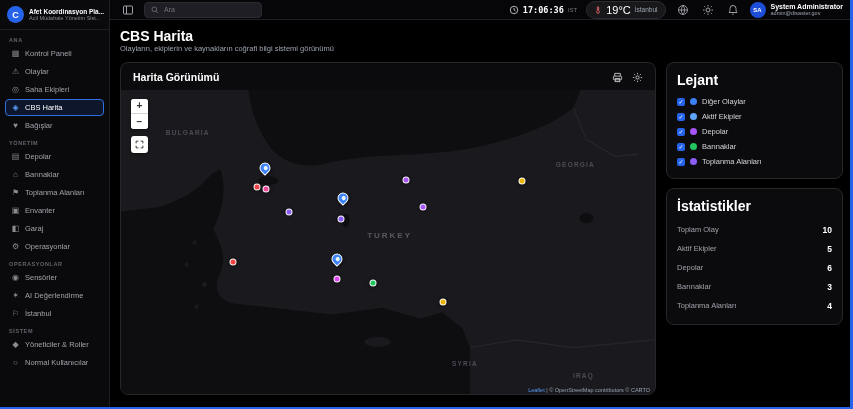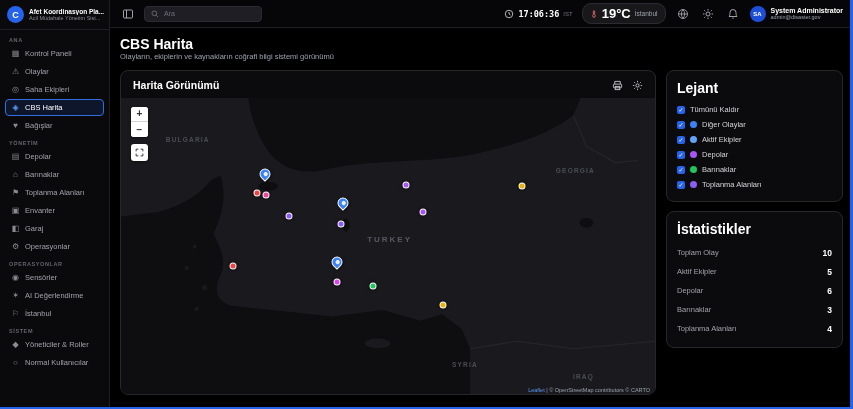--- a/index.html
+++ b/index.html
@@ -18,31 +18,31 @@
   #sidebar-nav{flex:1;padding:1px 5px;overflow:hidden}
   .section-label{font-size:5.5px;color:#63636d;letter-spacing:.6px;margin:6px 4px 2px;text-transform:uppercase;font-weight:bold}
   .nav-item{display:flex;align-items:center;gap:5px;padding:3px 5px;border-radius:4px;font-size:7.5px;color:#a1a1aa;
     border:1px solid transparent;cursor:pointer;margin-bottom:1px;white-space:nowrap}
   .nav-icon{font-size:8px;width:9px;text-align:center;color:#8b8b92;flex-shrink:0}
   .nav-item.active{background:rgba(37,99,235,.14);border-color:#2f6fe0;color:#fff}
   .nav-item.active .nav-icon{color:#5b9bf8}
 
   
   .main{flex:1;display:flex;flex-direction:column;min-width:0}
-  .topbar{height:28px;background:#060608;border-bottom:1px solid #1f1f23;display:flex;align-items:center;padding:0 10px;gap:8px;flex-shrink:0}
+  .topbar{height:20px;background:#060608;border-bottom:1px solid #1f1f23;display:flex;align-items:center;padding:0 10px;gap:8px;flex-shrink:0}
   .icon-btn{background:none;border:none;color:#a1a1aa;display:flex;align-items:center;justify-content:center;cursor:pointer;padding:2px}
   .searchbox{display:flex;align-items:center;gap:5px;background:#1e1e24;border:1px solid #2b2b31;border-radius:4px;
     width:118px;height:16px;padding:0 6px;cursor:text}
   .search-ph{font-size:7px;color:#71717a}
   .topbar-right{margin-left:auto;display:flex;align-items:center;gap:9px}
   .clock{display:flex;align-items:center;gap:4px}
   .time{font-family:"DejaVu Sans Mono",monospace;font-size:8.5px;font-weight:bold;color:#fff}
   .tz{font-size:6px;color:#71717a}
   .weather{display:flex;align-items:center;gap:4px;background:#18181b;border:1px solid #2b2b31;border-radius:9px;padding:2px 7px}
-  .temp{font-size:13px;font-weight:bold;color:#fff}
+  .temp{font-size:11px;font-weight:normal;color:#fff}
   .city{font-size:6.5px;color:#9ca3af}
   .user{display:flex;align-items:center;gap:5px;cursor:pointer}
   .avatar{width:16px;height:16px;border-radius:50%;background:#1d4ed8;color:#fff;font-size:6px;font-weight:bold;
     display:flex;align-items:center;justify-content:center}
   .uname{font-size:7px;font-weight:bold;color:#fff;white-space:nowrap}
   .uemail{font-size:5.5px;color:#9ca3af;white-space:nowrap}
 
   
   .content{flex:1;padding:8px 10px 0 10px;display:flex;flex-direction:column;min-height:0}
   .page-head h1{font-size:14px;font-weight:bold;color:#fff}
@@ -322,24 +322,20 @@
             </div>
           </div>
         </section>
 
         <aside class="right-col">
           <section class="card">
             <h3>Lejant</h3>
             <div id="legend-list">
                 <div class="legend-row">
                   <span class="checkbox">✓</span>
-                  <span class="legend-label">Tümünü Kaldır</span>
-                </div>
-                <div class="legend-row">
-                  <span class="checkbox">✓</span>
                   <span class="dot-swatch" style="background: rgb(59, 130, 246);"></span>
                   <span class="legend-label">Diğer Olaylar</span>
                 </div>
                 <div class="legend-row">
                   <span class="checkbox">✓</span>
                   <span class="dot-swatch" style="background: rgb(96, 165, 250);"></span>
                   <span class="legend-label">Aktif Ekipler</span>
                 </div>
                 <div class="legend-row">
                   <span class="checkbox">✓</span>

